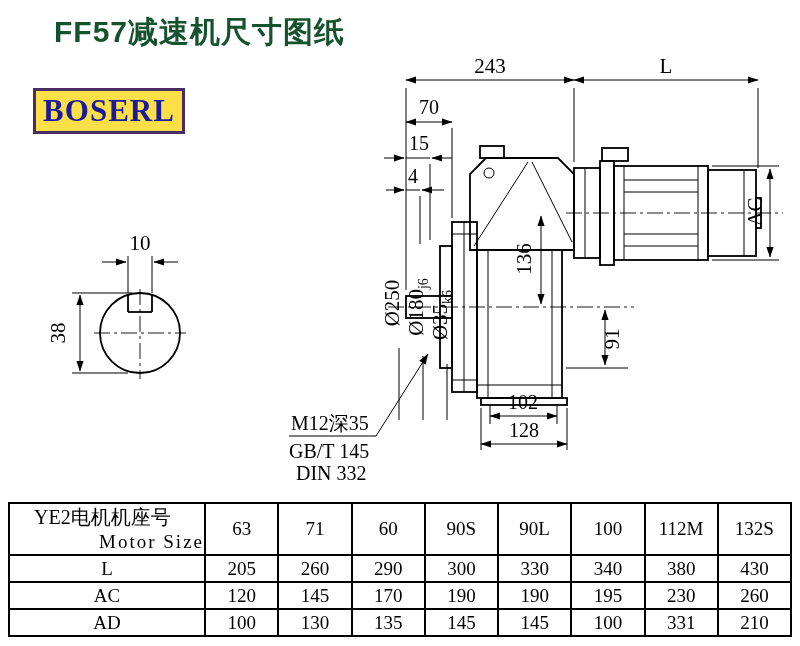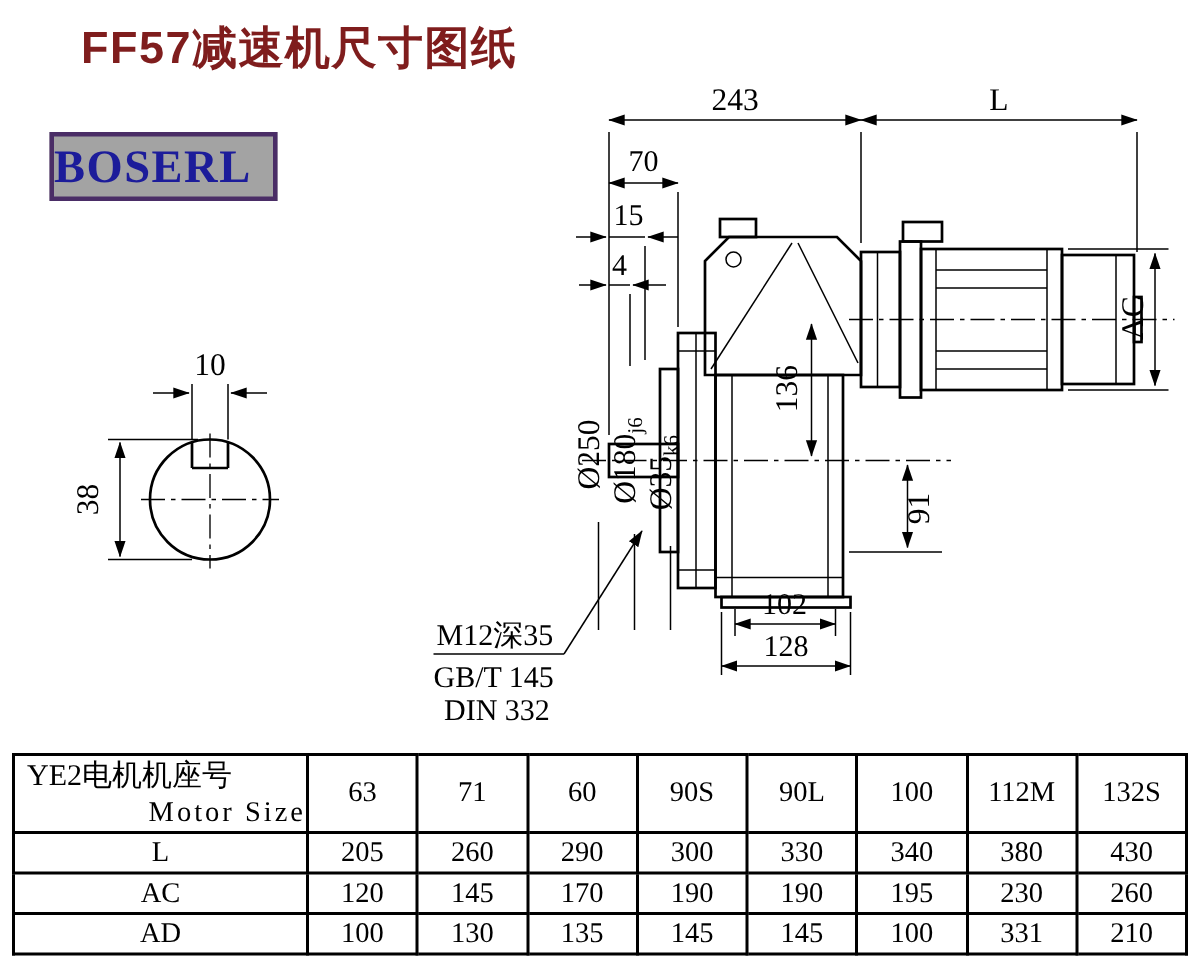--- a/index.html
+++ b/index.html
@@ -4,46 +4,46 @@
 <style>
   *{margin:0;padding:0;box-sizing:border-box}
   html,body{background:#ffffff}
   body{width:800px;height:646px;position:relative;overflow:hidden;
        font-family:"Liberation Serif",serif;color:#000}
 
   .page{position:absolute;left:0;top:0;width:800px;height:646px;background:#fff}
 
   .title{position:absolute;left:54px;top:12px;
          font-family:"Liberation Sans",sans-serif;
-         font-size:30px;font-weight:bold;letter-spacing:1px;color:#7f1d1d}
+         font-size:30px;font-weight:bold;letter-spacing:1px;color:#14532d}
 
   .logo{position:absolute;left:33px;top:88px;width:152px;height:46px;
         border:3px solid var(--logo-border,#4a2d66);
-        display:flex;align-items:center;background:#a3a3a3}
+        display:flex;align-items:center;justify-content:center;background:#fde047}
   .logo .logo-text{font-family:"Liberation Serif",serif;font-size:31px;
         font-weight:bold;letter-spacing:1px;color:var(--logo-text,#1c1c9a)}
 
   svg.drawing{position:absolute;left:0;top:0}
 
   .outline{fill:none;stroke:var(--line,#000);stroke-width:1.8}
   .thin{fill:none;stroke:var(--line,#000);stroke-width:1}
   .centerline{fill:none;stroke:var(--line,#000);stroke-width:0.9;
               stroke-dasharray:16 4 3 4}
   .dim{font-family:"Liberation Serif",serif;font-size:20px;fill:#000}
   .dim21{font-size:21px}
   .sub{font-size:14px}
   .note{font-family:"Liberation Serif",serif;font-size:20px;fill:#000}
 
   table.spec{position:absolute;left:8px;top:502px;width:784px;
              border-collapse:collapse;table-layout:fixed;text-align:center;
              font-size:19px}
   table.spec th,table.spec td{border:2px solid #000;font-weight:normal;
              padding:0;height:27px;vertical-align:middle}
   table.spec tr.hdr th{height:52px}
-  .hd-cn{display:block;text-align:left;padding-left:8px;font-size:20px;line-height:25px}
+  .hd-cn{display:block;text-align:left;padding-left:24px;font-size:20px;line-height:25px}
   .hd-en{display:block;text-align:right;letter-spacing:2px;font-size:19px;line-height:24px}
 </style>
 </head>
 <body>
 
 <div class="page">
 
   <h1 class="title">FF57减速机尺寸图纸</h1>
 
   <div class="logo">

